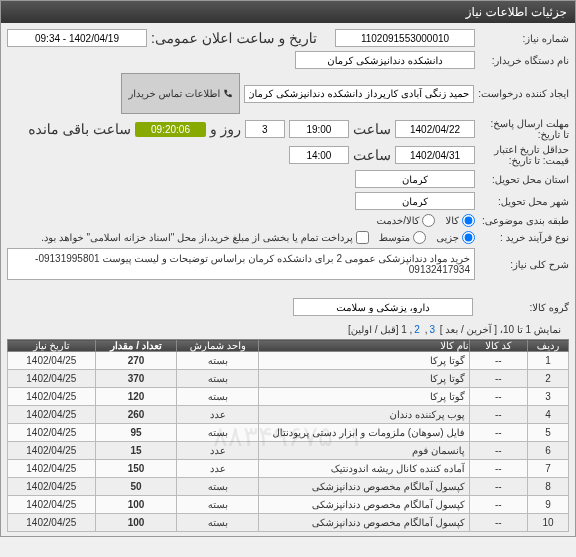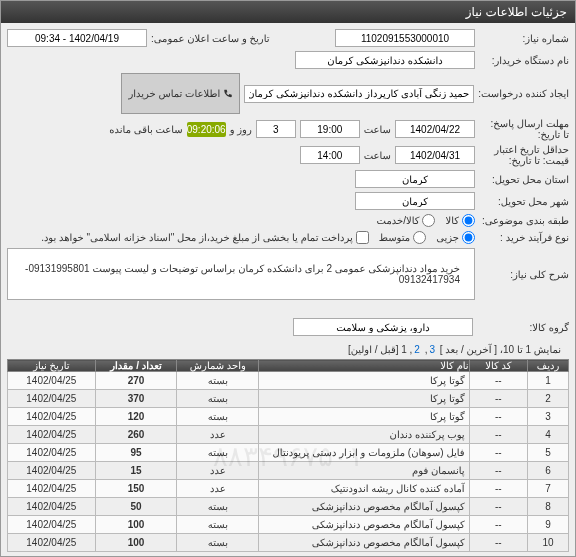--- a/index.html
+++ b/index.html
@@ -2,34 +2,34 @@
 <html dir="rtl" lang="fa"><head>
   <meta charset="utf-8">
   <style>
     * { margin: 0; padding: 0; box-sizing: border-box; font-family: Tahoma, Arial, sans-serif; }
     body { background: #f0f0f0; font-size: 11px; color: #333; width: 576px; }
     .container { border: 1px solid #999; background: #fff; }
     .header-bar { background: linear-gradient(#555, #333); color: #fff; padding: 4px 8px; font-size: 12px; }
     .form-area { padding: 6px; background: #eee; }
     .form-row { display: flex; align-items: center; margin-bottom: 4px; gap: 4px; flex-wrap: wrap; }
     .form-label { font-size: 10px; color: #333; white-space: nowrap; min-width: 90px; text-align: right; }
-    .form-label-sm { font-size: 10px; color: #333; white-space: nowrap; }
+    .form-label-sm { font-size: 14px; color: #333; white-space: nowrap; }
     .form-input { border: 1px solid #aaa; background: #fff; padding: 2px 4px; font-size: 10px; height: 18px; text-align: center; }
     .w120 { width: 120px; }
     .w180 { width: 180px; }
     .w140 { width: 140px; }
     .w80 { width: 80px; }
     .w60 { width: 60px; }
     .w40 { width: 40px; }
     .section-title { background: linear-gradient(#555, #333); color: #fff; padding: 4px 8px; font-size: 11px; }
     .contact-link { background: #d0d0d0; padding: 14px 6px; border: 1px solid #999; font-size: 10px; display: inline-flex; align-items: center; gap: 3px; }
-    .timer-badge { background: #8a0; color: #fff; padding: 2px 0; font-size: 10px; border-radius: 2px; }
+    .timer-badge { background: #8a0; color: #fff; padding: 2px 16px; font-size: 10px; border-radius: 2px; }
     .radio-group { display: flex; gap: 10px; align-items: center; }
     .radio-item { display: flex; align-items: center; gap: 3px; font-size: 10px; }
-    .textarea-like { width: 100%; border: 1px solid #aaa; background: #fff; padding: 14px; font-size: 10px; min-height: 32px; text-align: right; }
+    .textarea-like { width: 100%; border: 1px solid #aaa; background: #fff; padding: 4px; font-size: 10px; min-height: 32px; text-align: right; }
     .group-row { display: flex; align-items: center; gap: 6px; padding: 4px 0; }
     .nav-row { font-size: 10px; padding: 4px 8px; }
     .nav-row a { color: #06c; text-decoration: none; margin: 0 2px; }
     table { width: 100%; border-collapse: collapse; font-size: 10px; }
     th { background: linear-gradient(#666, #444); color: #fff; border: 1px solid #888; text-align: center; font-weight: normal; }
     td { border: 1px solid #bbb; padding: 3px 4px; text-align: center; background: #fafafa; }
     tr:nth-child(even) td { background: #eee; }
     .col-narrow { width: 35px; }
     .col-code { width: 50px; }
     .col-name { width: 180px; text-align: right; }

